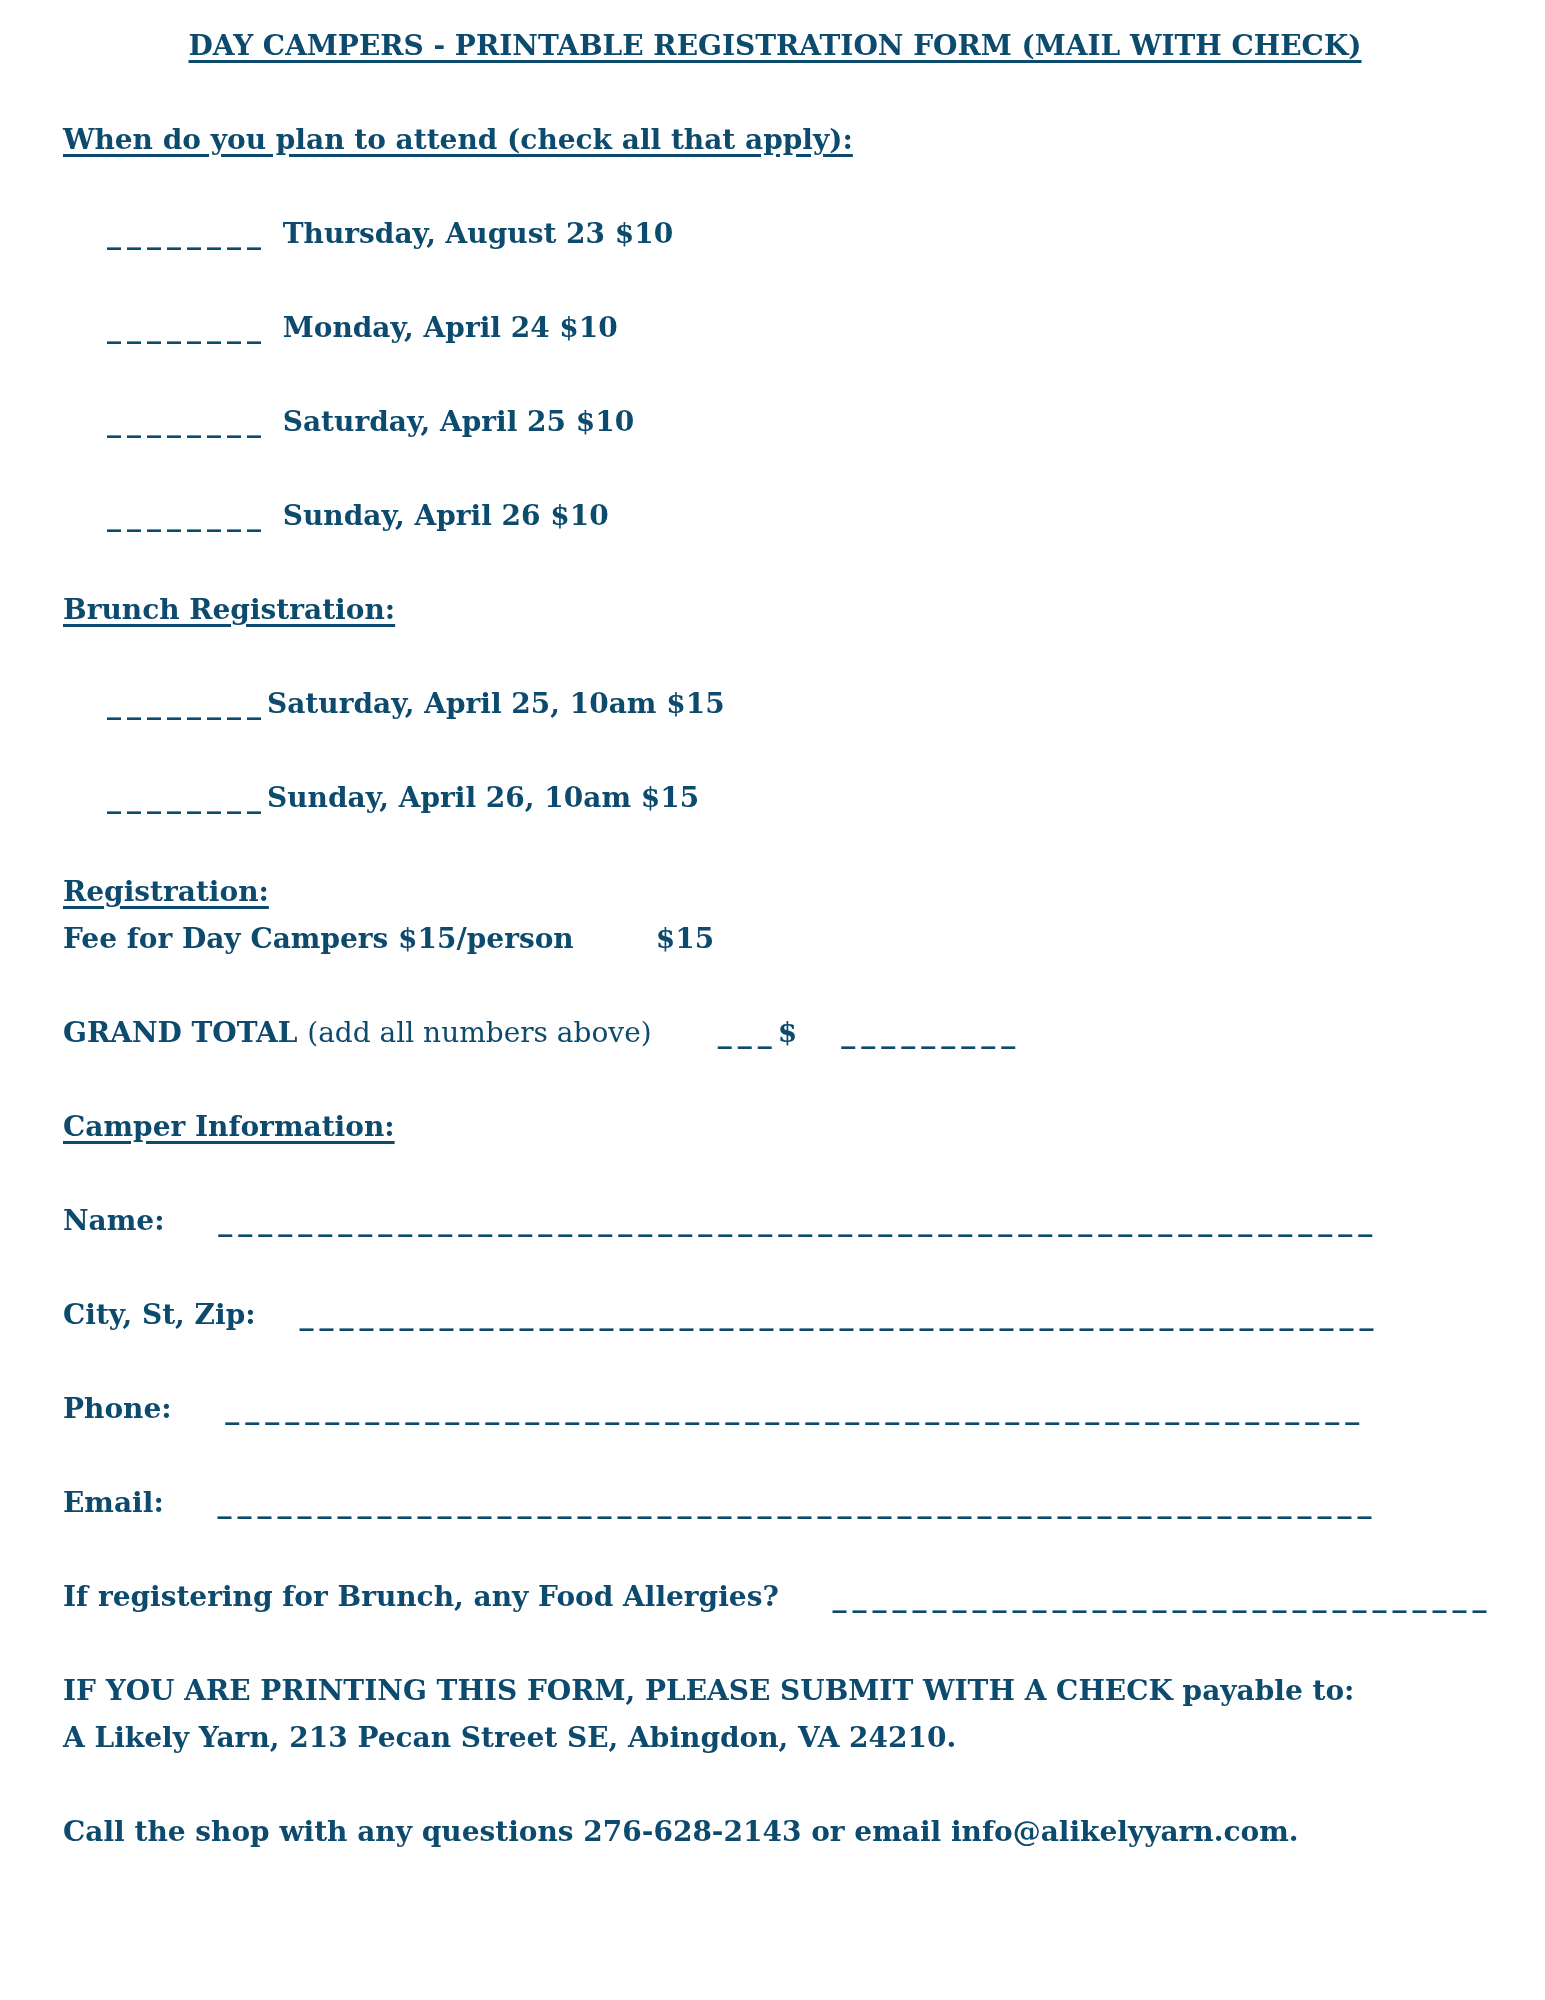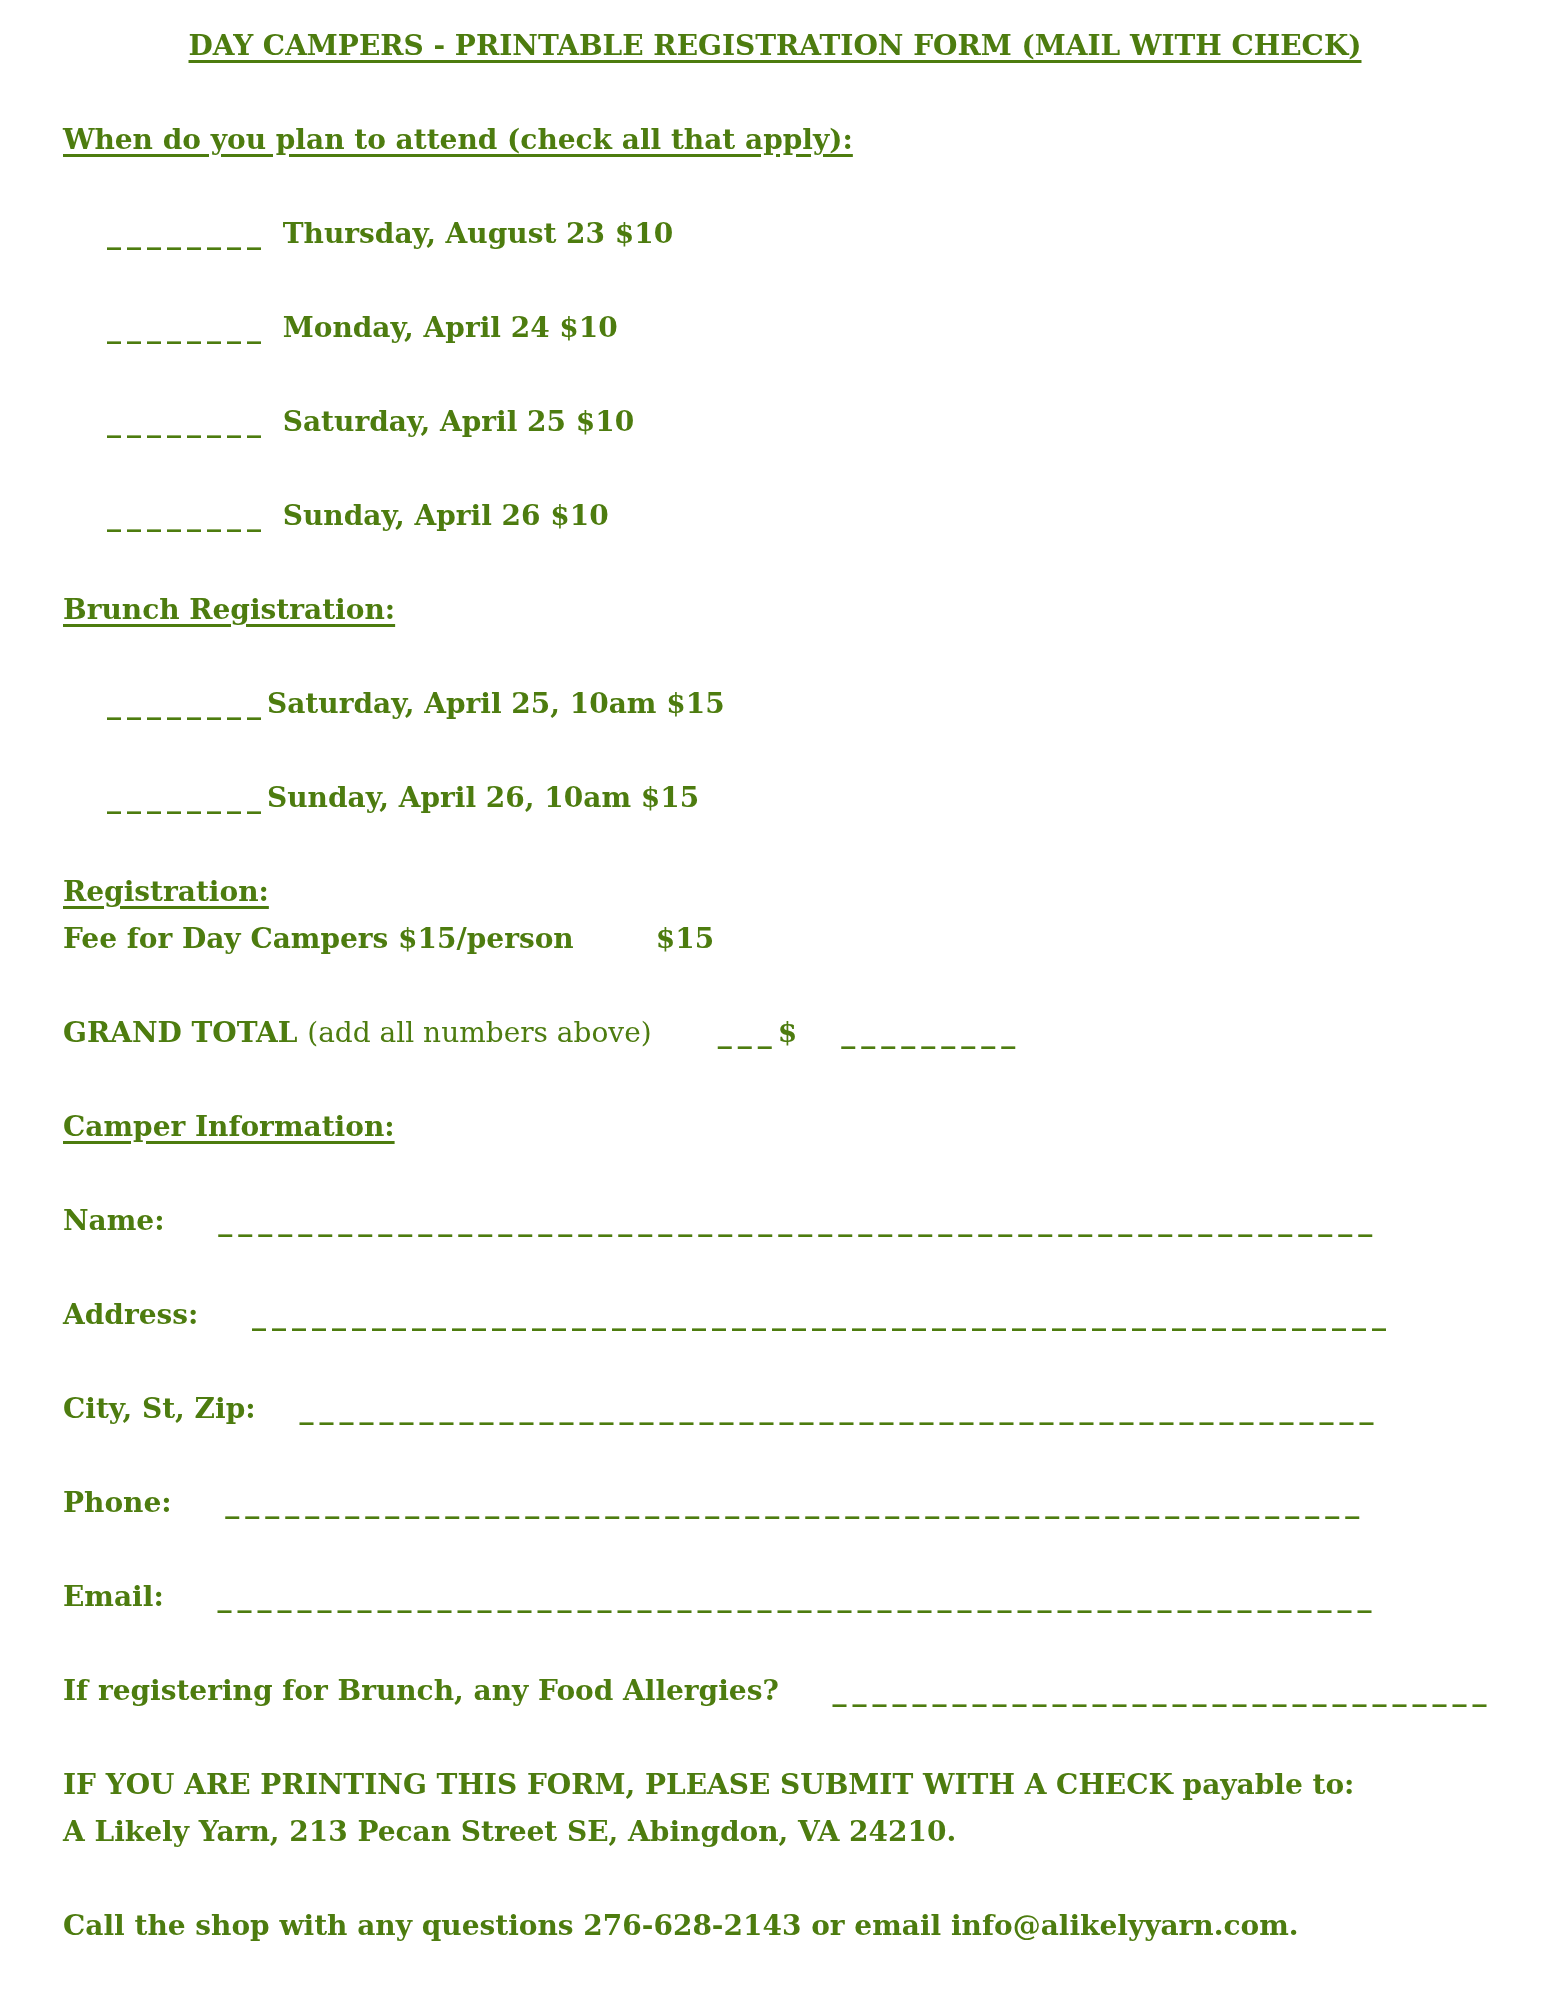--- a/index.html
+++ b/index.html
@@ -5,21 +5,21 @@
   html, body {
     margin: 0;
     padding: 0;
     background: #ffffff;
   }
   .page {
     width: 1545px;
     height: 2000px;
     box-sizing: border-box;
     background: #ffffff;
-    color: #4d7c0f;
+    color: #0c4a6e;
     font-family: "DejaVu Serif", serif;
     font-weight: 700;
     font-size: 28px;
     line-height: 47px;
     padding: 22px 58px 2px 63px;
     overflow: hidden;
   }
   p.para {
     margin: 0 0 47px 0;
     white-space: nowrap;
@@ -102,24 +102,20 @@
 
   <p class="para">
     <span class="u">Camper Information:</span>
   </p>
 
   <p class="para">
     <span>Name:</span>
     <span class="blank">__________________________________________________________</span>
   </p>
 
-  <p class="para">
-    <span>Address:</span>
-    <span class="blank">_________________________________________________________</span>
-  </p>
 
   <p class="para"><span>City, St, Zip:</span><span class="blank">______________________________________________________</span></p>
 
   <p class="para">
     <span>Phone:</span>
     <span class="blank">_________________________________________________________</span>
   </p>
 
   <p class="para">
     <span>Email:</span>

